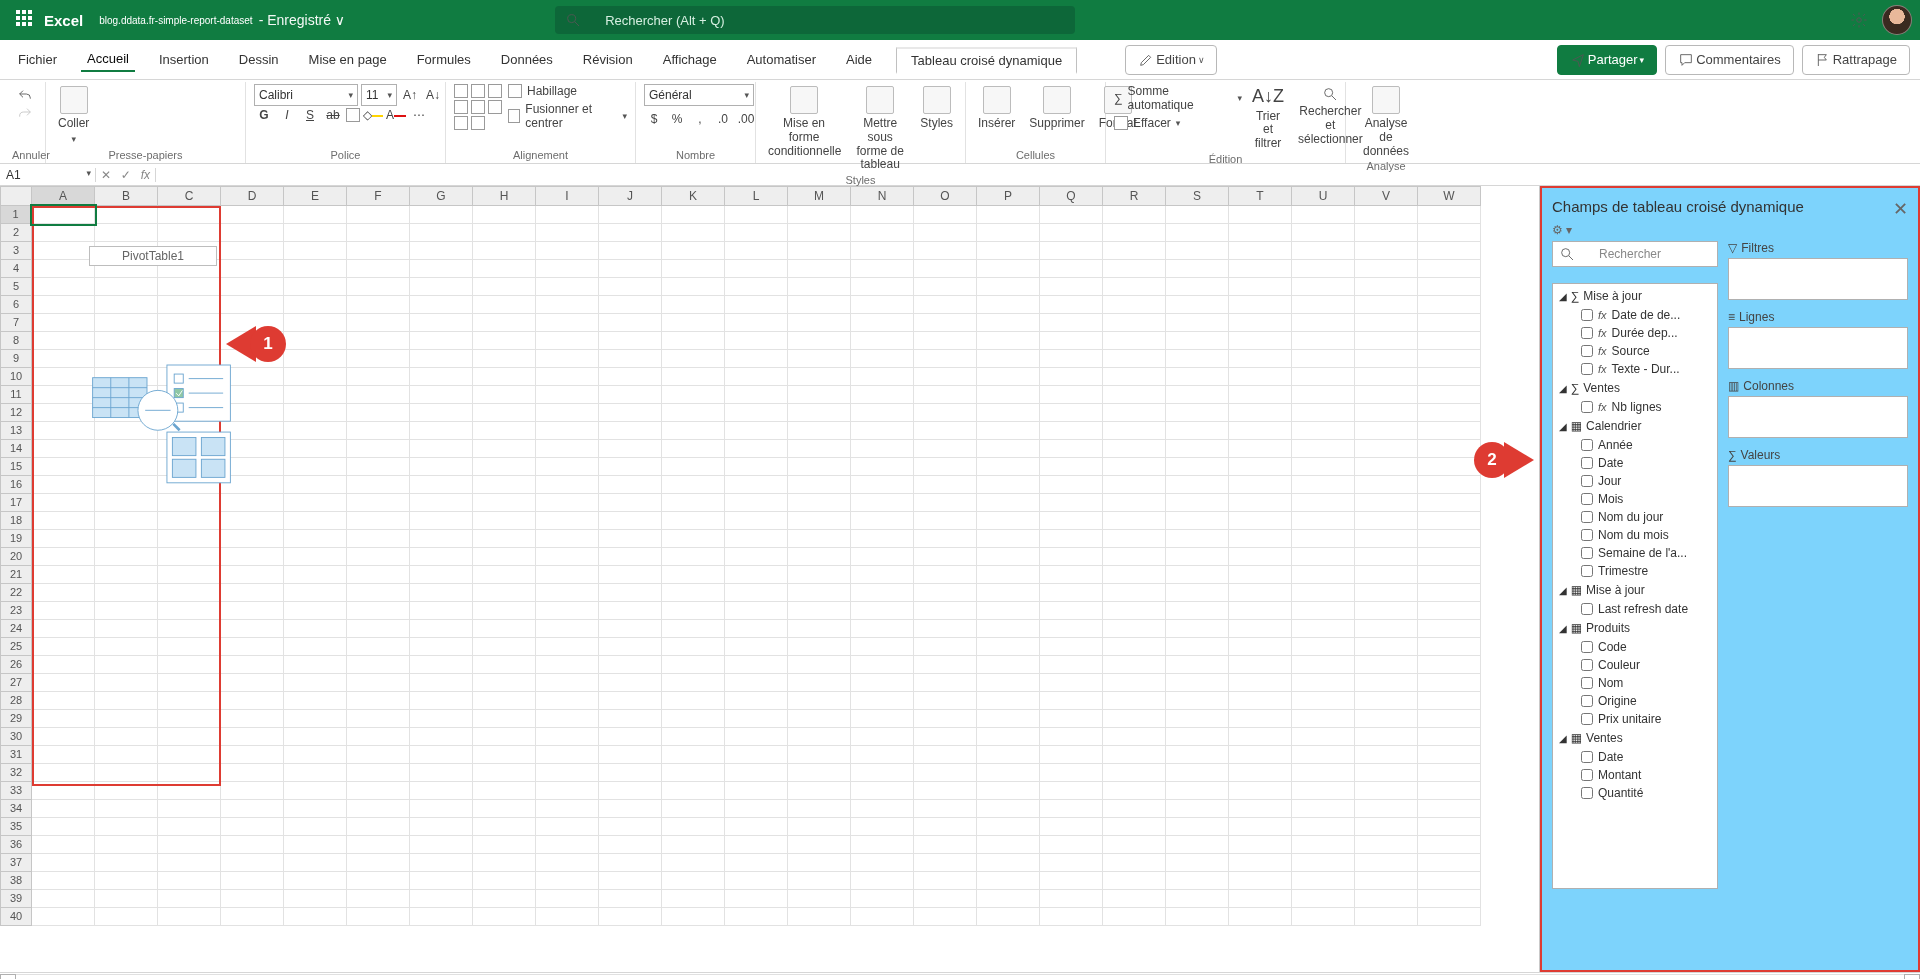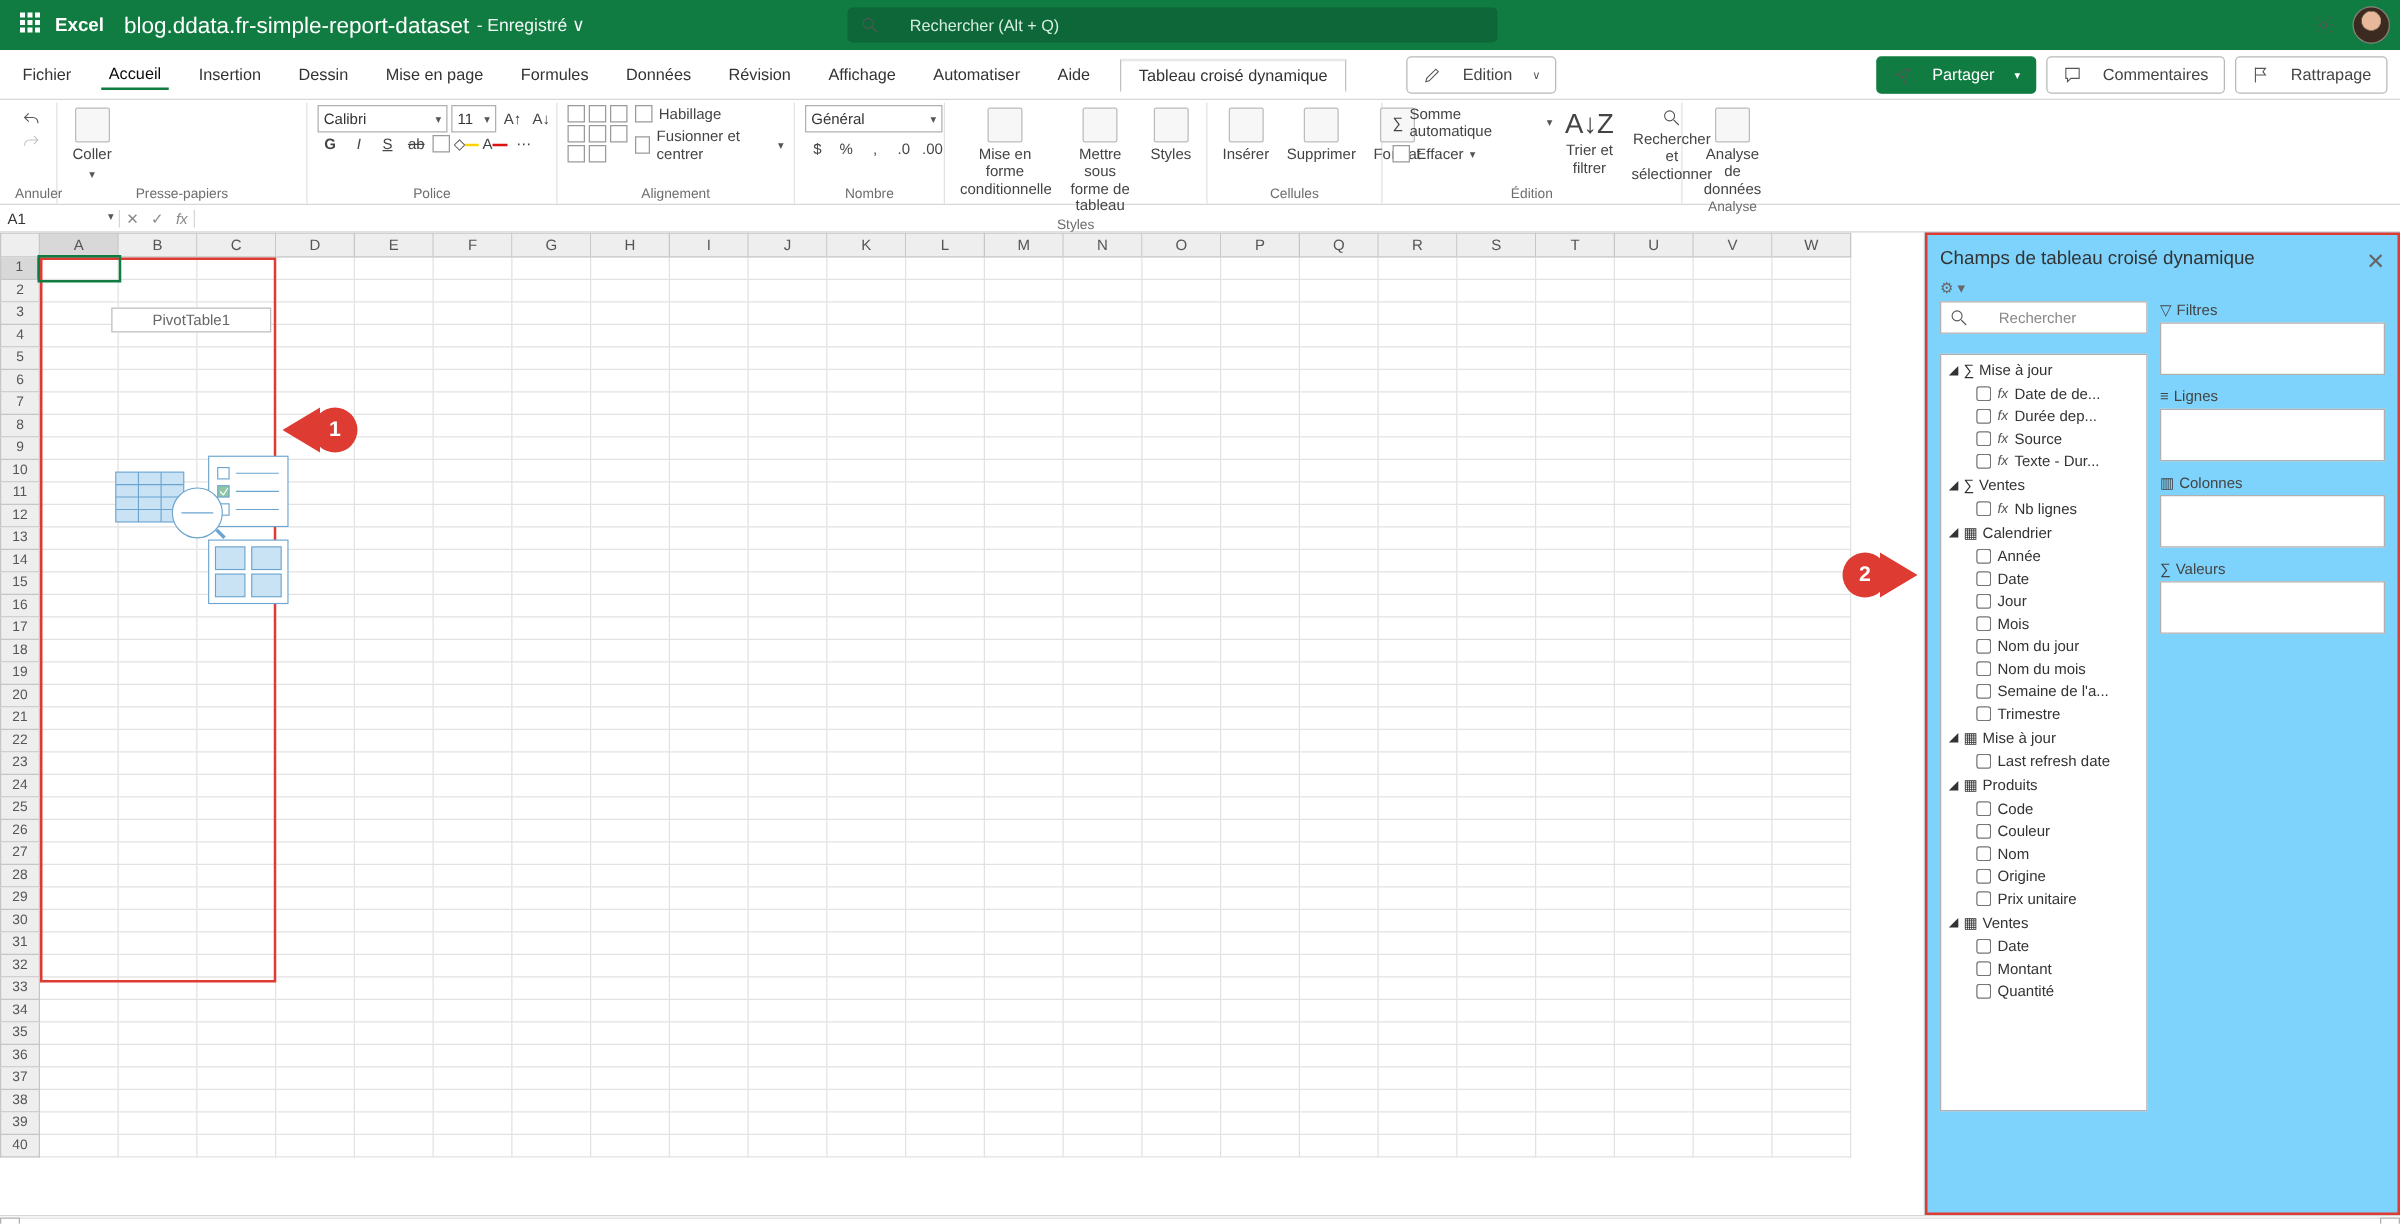--- a/index.html
+++ b/index.html
@@ -3,34 +3,34 @@
 <meta charset="utf-8">
 <style>
 * { margin: 0; padding: 0; box-sizing: border-box; font-family: "Segoe UI", sans-serif; }
 body { background: #fff; overflow: hidden; width: 1920px; height: 979px; font-size: 13px; color: #333; }
 
 
 .titlebar { height: 40px; background: #107c41; display: flex; align-items: center; color: #fff; padding: 0 8px; }
 .titlebar .waffle { width: 20px; height: 20px; display: grid; grid-template-columns: repeat(3,4px); grid-template-rows: repeat(3,4px); gap: 2px; margin: 0 8px; }
 .titlebar .waffle span { background: #fff; width: 4px; height: 4px; }
 .titlebar .appname { font-weight: 600; font-size: 15px; margin-right: 16px; }
-.titlebar .docname { font-size: 18px; }
+.titlebar .docname { font-size: 10px; }
 .titlebar .saved { font-size: 14px; opacity: .95; margin-left: 6px; }
 .titlebar .search { margin-left: 210px; flex: 0 0 520px; height: 28px; background: #0d6739; border-radius: 4px; display: flex; align-items: center; padding: 0 10px; gap: 24px; color: #d6efe1; }
 .titlebar .spacer { flex: 1; }
 .titlebar .gear { width: 18px; height: 18px; margin-right: 14px; }
 .titlebar .avatar { width: 30px; height: 30px; border-radius: 50%; background: radial-gradient(circle at 50% 38%, #e8b89a 34%, #3a2a20 35%, #3a2a20 100%); border: 1px solid rgba(255,255,255,.4); }
 
 
 .ribbon-tabs { height: 40px; border-bottom: 1px solid #d6d6d6; display: flex; align-items: center; padding-left: 12px; gap: 18px; }
 .ribbon-tabs .tab { font-size: 13px; color: #333; padding: 4px 6px; cursor: pointer; }
 .ribbon-tabs .tab.active-green { border-bottom: 2px solid #107c41; color: #0a0a0a; font-weight: 500; }
 .ribbon-tabs .tab.selected { border: 1px solid #c0c0c0; border-bottom: 2px solid #fff; border-top: 2px solid #e8e8e8; padding: 4px 14px; background: #fff; margin-bottom: -1px; }
 .ribbon-tabs .right { margin-left: auto; display: flex; gap: 8px; align-items: center; padding-right: 10px; }
-.ribbon-btn { border: 1px solid #107c41; color: #107c41; border-radius: 4px; height: 30px; padding: 0 12px; display: flex; align-items: center; gap: 16px; font-size: 13px; background: #fff; }
+.ribbon-btn { border: 1px solid #107c41; color: #107c41; border-radius: 4px; height: 30px; padding: 0 12px; display: flex; align-items: center; gap: 2px; font-size: 13px; background: #fff; }
 .ribbon-btn.filled { background: #107c41; color: #fff; }
 .ribbon-btn.outlined { border-color: #b8b8b8; color: #444; }
 
 
 .ribbon-body { height: 84px; border-bottom: 1px solid #d6d6d6; display: flex; padding: 2px 4px 0 4px; }
 .rgroup { border-right: 1px solid #e2e2e2; padding: 2px 8px 0 8px; display: flex; flex-direction: column; justify-content: space-between; }
 .rgroup-label { font-size: 11px; color: #6d6d6d; text-align: center; padding-bottom: 2px; }
 .rgroup-content { flex: 1; display: flex; gap: 6px; align-items: flex-start; }
 .large-btn { display: flex; flex-direction: column; align-items: center; justify-content: flex-start; gap: 3px; font-size: 12px; color: #444; padding: 2px 4px; cursor: pointer; line-height: 1.15; }
 .large-btn .icon-box { width: 28px; height: 28px; border: 1px solid #bcbcbc; border-radius: 2px; background: #f7f7f7; }
@@ -323,21 +323,21 @@
             <span>Somme automatique</span>
             <span class="caret">▾</span>
           </div>
         <div class="small-item">
             <span class="icon-sm"></span>
             <span>Effacer</span>
             <span class="caret">▾</span>
           </div>
       </div>
       <div class="large-btn">
-          <span style="font-size:22px">A↓Z</span>
+          <span style="font-size:18px">A↓Z</span>
           <span style="max-width:46px;text-align:center">Trier et filtrer</span>
         </div>
       <div class="large-btn">
           <svg class="icon" viewBox="0 0 24 24">
             <circle cx="10" cy="10" r="6"></circle>
             <line x1="15" y1="15" x2="21" y2="21"></line>
           </svg>
           <span style="max-width:68px;text-align:center">Rechercher et sélectionner</span>
         </div>
     </div>

